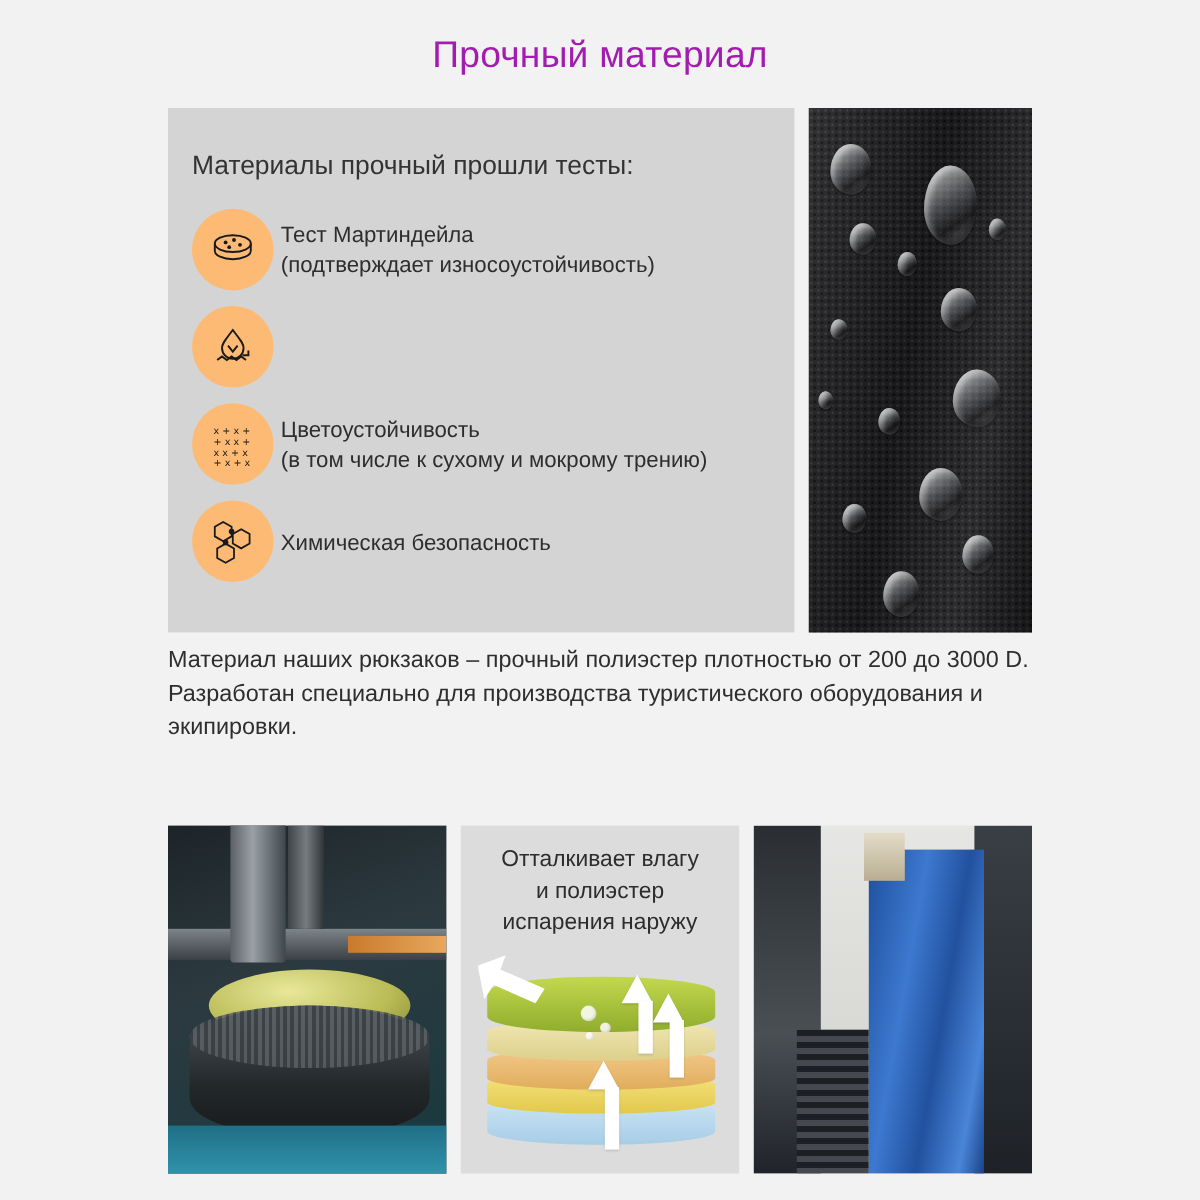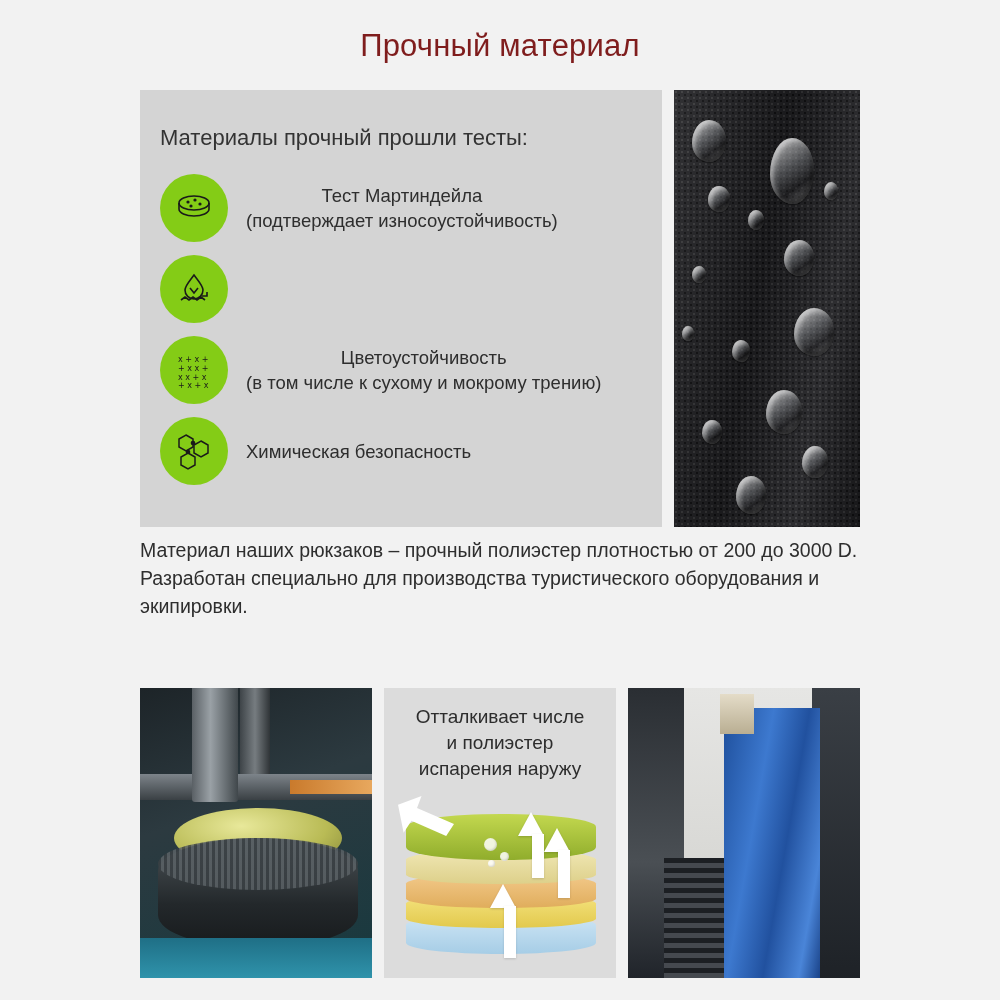--- a/index.html
+++ b/index.html
@@ -23,21 +23,21 @@
   
   .page-title {
     position: absolute;
     top: 28px;
     left: 0;
     width: 1000px;
     text-align: center;
     font-size: 31px;
     font-weight: 400;
     letter-spacing: 0.2px;
-    color: #7f1d1d;
+    color: #a21caf;
   }
 
   
   .top-block {
     position: absolute;
     left: 140px;
     top: 90px;
     width: 720px;
     height: 437px;
     display: flex;
@@ -64,33 +64,32 @@
   .test-row {
     display: flex;
     align-items: center;
     margin-bottom: 13px;
     min-height: 68px;
   }
   .test-icon {
     width: 68px;
     height: 68px;
     border-radius: 50%;
-    background: #84cc16;
+    background: #fdba74;
     flex: 0 0 68px;
     display: flex;
     align-items: center;
     justify-content: center;
     text-align: right;
   }
   .test-text {
-    margin-left: 18px;
+    margin-left: 6px;
     font-size: 18.5px;
     line-height: 25px;
     color: #2e2e2e;
-    text-align: center;
   }
   .test-text .line2 {
     display: block;
   }
 
   
   .fabric-photo {
     width: 186px;
     height: 437px;
     margin-left: 12px;
@@ -459,21 +458,21 @@
       <div class="machine-head"></div>
       <div class="machine-head2"></div>
       <div class="machine-disc-yellow"></div>
       <div class="machine-disc-dark"></div>
       <div class="machine-disc-ring"></div>
       <div class="machine-base"></div>
     </div>
 
     <div class="photo photo-membrane">
       <div class="membrane-caption">
-        <span>Отталкивает числе</span><br>
+        <span>Отталкивает влагу</span><br>
         <span>и полиэстер</span><br>
         <span>испарения наружу</span>
       </div>
       <div class="layer layer-blue"></div>
       <div class="layer layer-yellow"></div>
       <div class="layer layer-orange"></div>
       <div class="layer layer-cream"></div>
       <div class="layer layer-green"></div>
       <div class="bubble" style="left:100px; top:150px; width:13px; height:13px;"></div>
       <div class="bubble" style="left:116px; top:164px; width:9px; height:9px;"></div>

